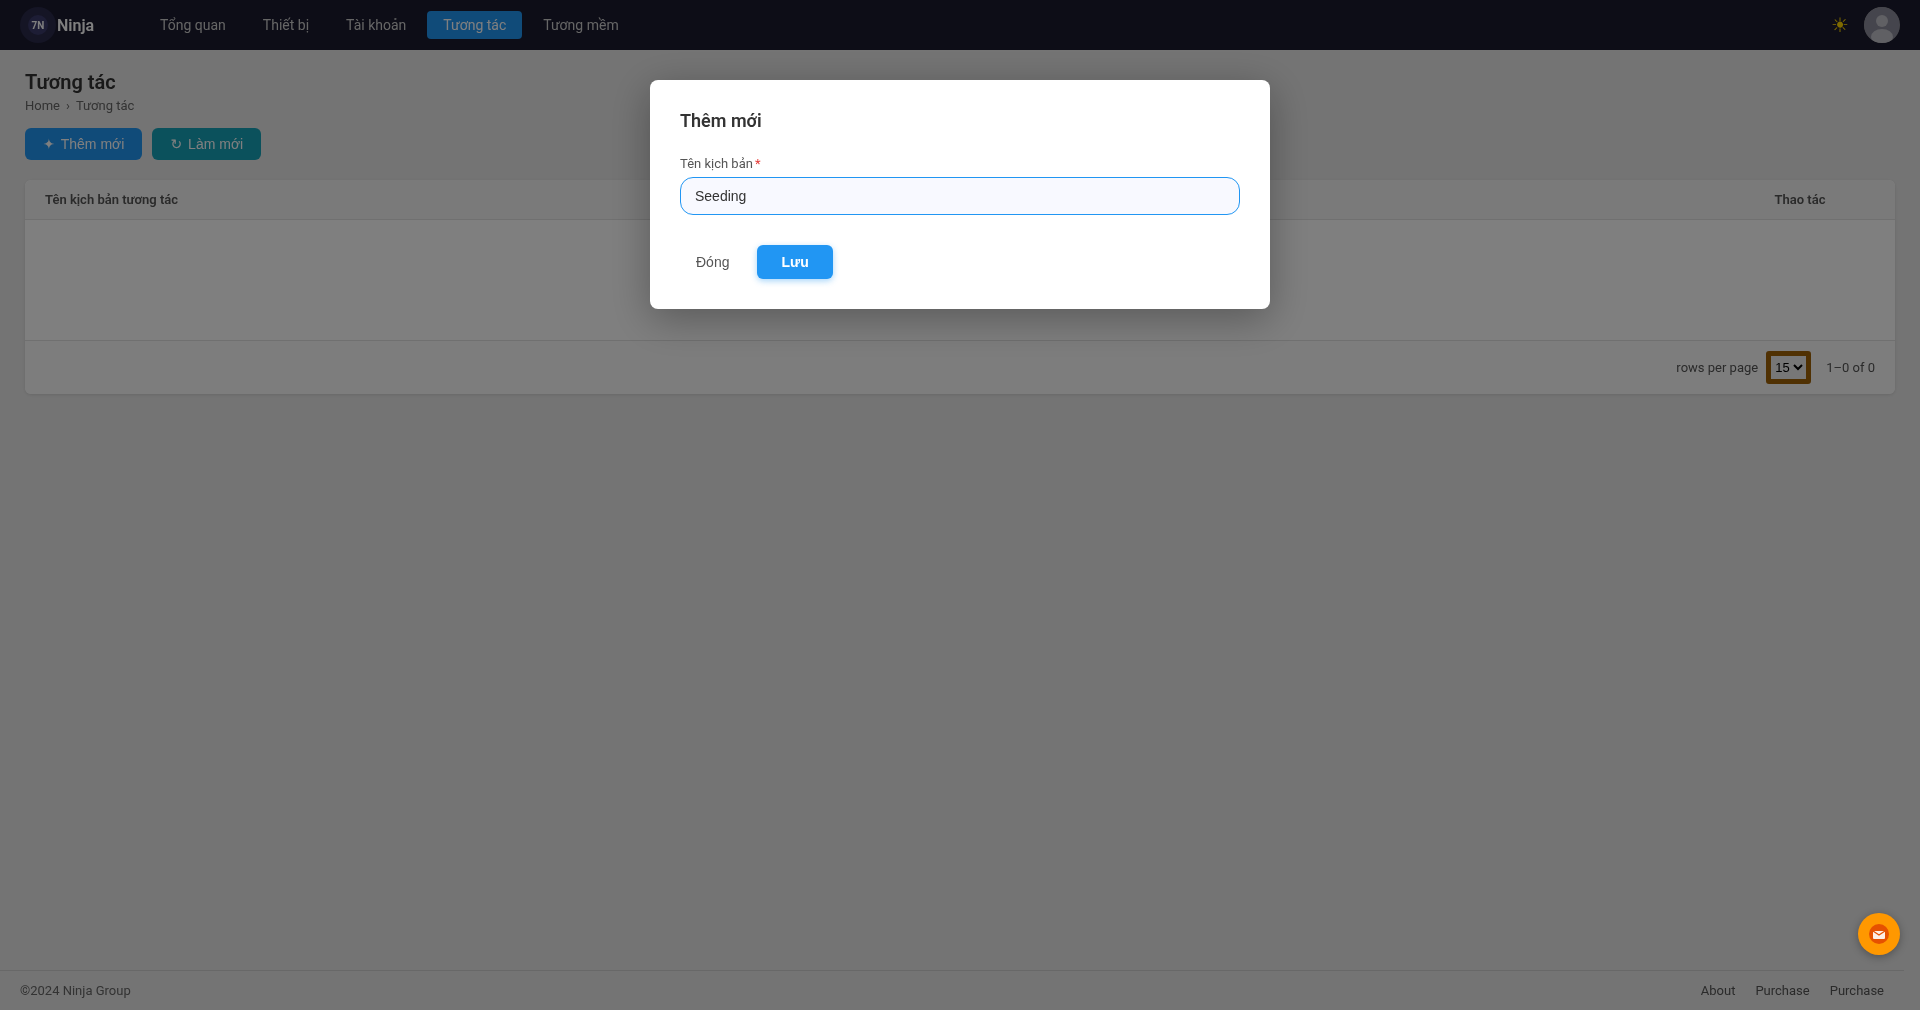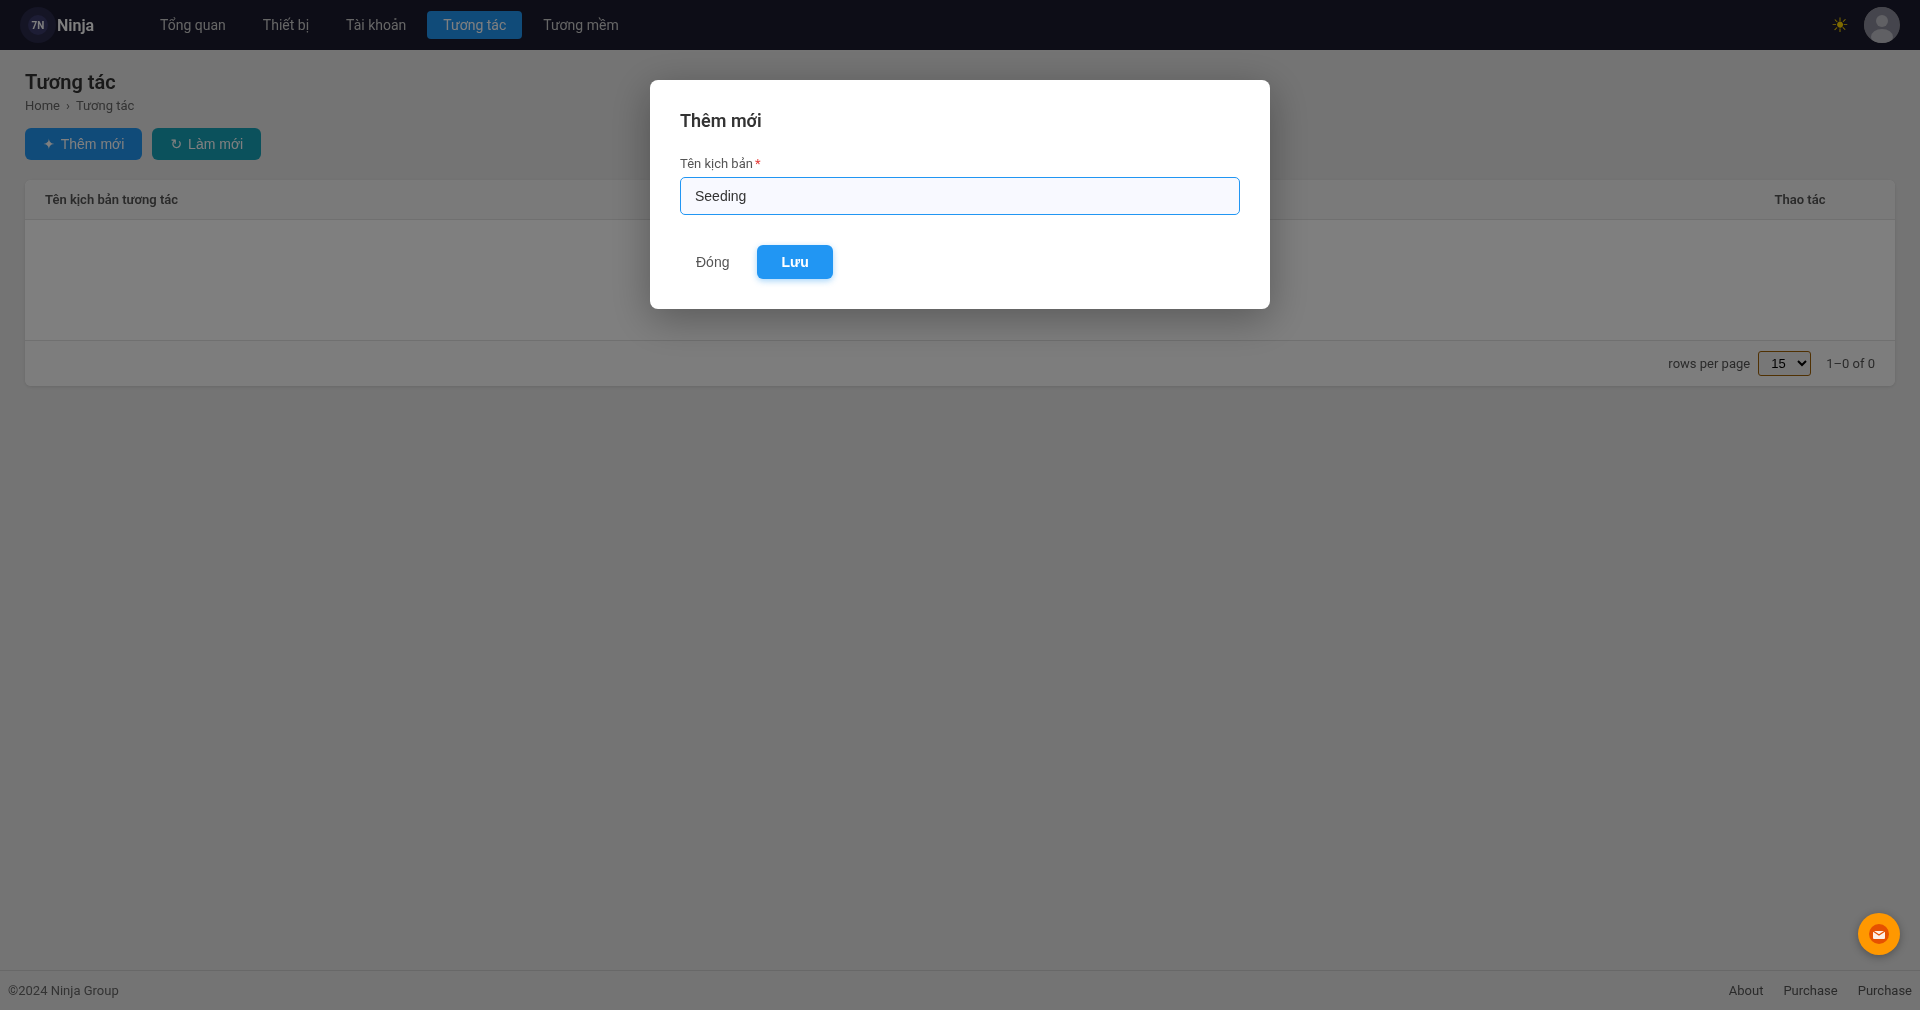--- a/index.html
+++ b/index.html
@@ -179,22 +179,22 @@
       font-size: 13px;
       color: #555;
       background: #fafafa;
     }
     .rows-per-page {
       display: flex;
       align-items: center;
       gap: 8px;
     }
     .rows-select {
-      padding: 3px 8px;
-      border: 1px solid #a16207;
+      padding: 3px 0;
+      border: 5px solid #a16207;
       border-radius: 3px;
       font-size: 13px;
       cursor: pointer;
     }
 
     
     .overlay {
       position: fixed;
       top: 0; left: 0; right: 0; bottom: 0;
       background: rgba(0,0,0,0.5);
@@ -230,21 +230,21 @@
       display: block;
     }
     .form-label .required {
       color: #e53935;
       margin-left: 2px;
     }
     .form-input {
       width: 100%;
       padding: 10px 14px;
       border: 1.5px solid #2196f3;
-      border-radius: 5px;
+      border-radius: 13px;
       font-size: 14px;
       color: #333;
       outline: none;
       background: #f8f9ff;
     }
     .modal-footer {
       display: flex;
       justify-content: flex-start;
       align-items: center;
       gap: 12px;
@@ -268,27 +268,27 @@
       font-weight: 600;
       cursor: pointer;
       box-shadow: 0 2px 6px rgba(33,150,243,0.4);
     }
 
     
     .page-footer {
       position: fixed;
       bottom: 0;
       left: 0;
-      right: 0;
+      right: 16px;
       height: 40px;
       background: #e8e8e8;
       display: flex;
       align-items: center;
       justify-content: space-between;
-      padding: 0 8px;
+      padding: 0 20px;
       font-size: 13px;
       color: #666;
       border-top: 1px solid #d0d0d0;
       z-index: 5;
     }
     .footer-right {
       display: flex;
       gap: 20px;
     }
     .footer-link {

